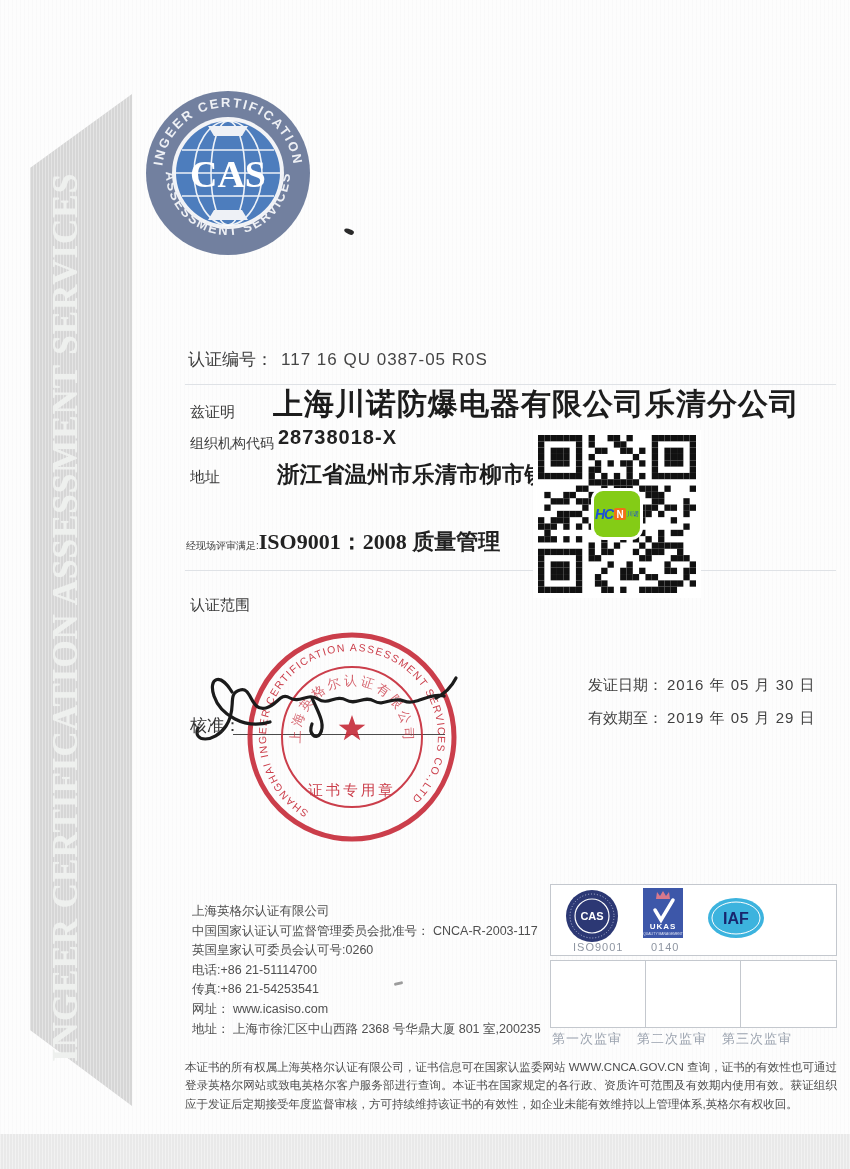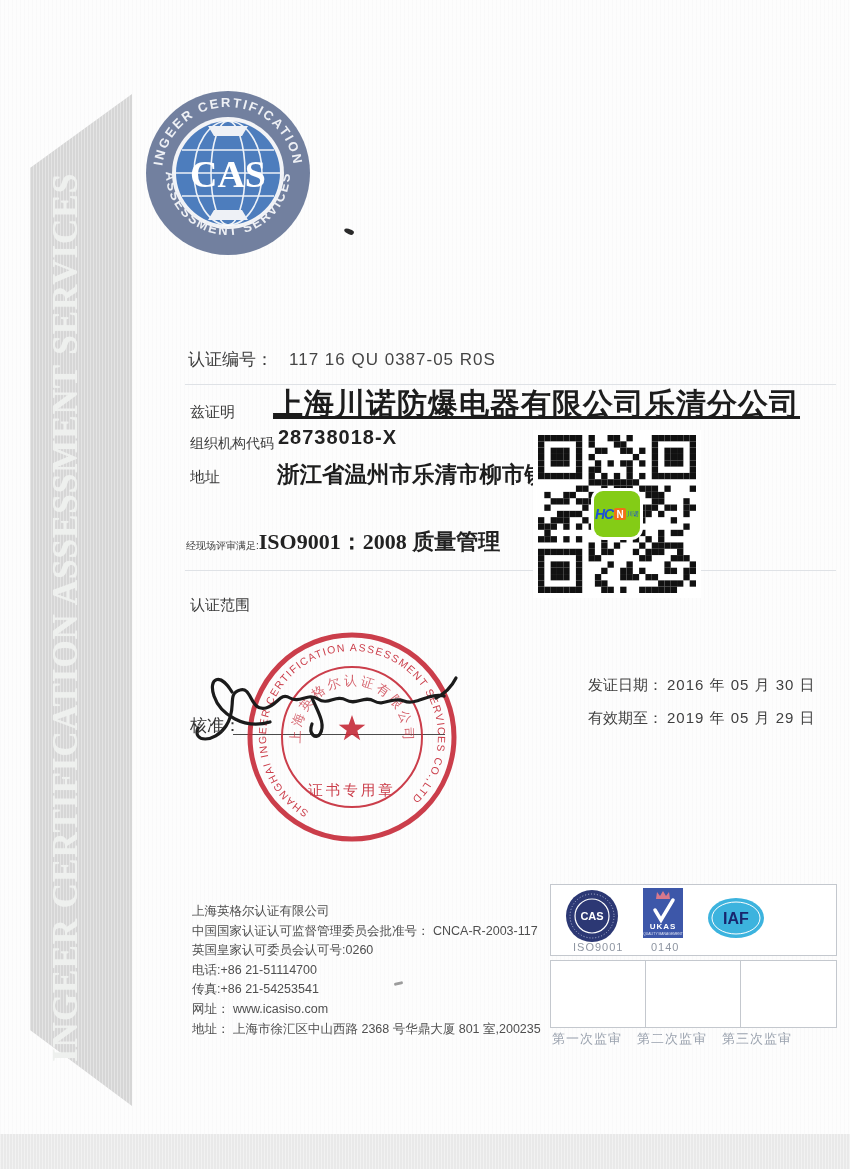--- a/index.html
+++ b/index.html
@@ -20,30 +20,30 @@
   
   .cas-logo{left:140px;top:88px;}
 
   .title{left:172px;top:252px;margin:0;font-family:"Liberation Serif","DejaVu Serif",serif;
      font-size:60px;font-weight:700;letter-spacing:14px;color:#141414;}
 
   .speck1{left:344px;top:229px;width:10px;height:5px;background:#2a2a2a;border-radius:60% 40% 50% 50%;transform:rotate(25deg);}
   .speck2{left:394px;top:982px;width:9px;height:3px;background:#9c9c9c;border-radius:2px;transform:rotate(-12deg);}
 
   .cert-row{left:188px;top:348px;font-size:17px;color:#3b3b3b;}
-  .cert-row .val{margin-left:16px;letter-spacing:1px;color:#454545;}
+  .cert-row .val{margin-left:8px;letter-spacing:1px;color:#454545;}
 
   .sep{height:1px;background:#dfe2e6;}
   .sep1{left:185px;top:384px;width:651px;}
   .sep2{left:185px;top:570px;width:651px;}
 
   .lbl{color:#3b3b3b;}
   .certify-label{left:190px;top:403px;font-size:15px;}
   .company{left:273px;top:384px;font-family:"Liberation Serif","DejaVu Serif",serif;
-     font-size:30px;font-weight:700;color:#1c1c1c;letter-spacing:1px;white-space:nowrap;text-decoration:underline;}
+     font-size:30px;font-weight:700;color:#1c1c1c;letter-spacing:1px;white-space:nowrap;}
   .orgcode-label{left:190px;top:435px;font-size:14px;}
   .orgcode-val{left:278px;top:426px;font-size:20px;font-weight:700;color:#222;letter-spacing:1px;}
 
   .addr-label{left:190px;top:468px;font-size:15px;}
   .addr-val{left:277px;top:459px;font-family:"Liberation Serif","DejaVu Serif",serif;
      font-size:22.5px;font-weight:700;color:#1d1d1d;white-space:nowrap;z-index:2;}
 
   .std-row{left:186px;top:527px;white-space:nowrap;z-index:2;}
   .std-row .lab{font-size:10px;color:#3b3b3b;}
   .std-row .val{font-family:"Liberation Serif","DejaVu Serif",serif;font-size:22px;font-weight:600;color:#222;}
@@ -501,15 +501,16 @@
   <div class="audit-table abs">
     <div class="div1"></div>
     <div class="div2"></div>
   </div>
   <div class="audit-labels abs">
     <span class="a1">第一次监审</span>
     <span class="a2">第二次监审</span>
     <span class="a3">第三次监审</span>
   </div>
 
+  <div class="legal abs">本证书的所有权属上海英格尔认证有限公司，证书信息可在国家认监委网站 WWW.CNCA.GOV.CN 查询，证书的有效性也可通过登录英格尔网站或致电英格尔客户服务部进行查询。本证书在国家规定的各行政、资质许可范围及有效期内使用有效。获证组织应于发证后定期接受年度监督审核，方可持续维持该证书的有效性，如企业未能有效维持以上管理体系,英格尔有权收回。</div>
 
   <div class="bottom-strip abs"></div>
 </div>
 
 </body></html>

